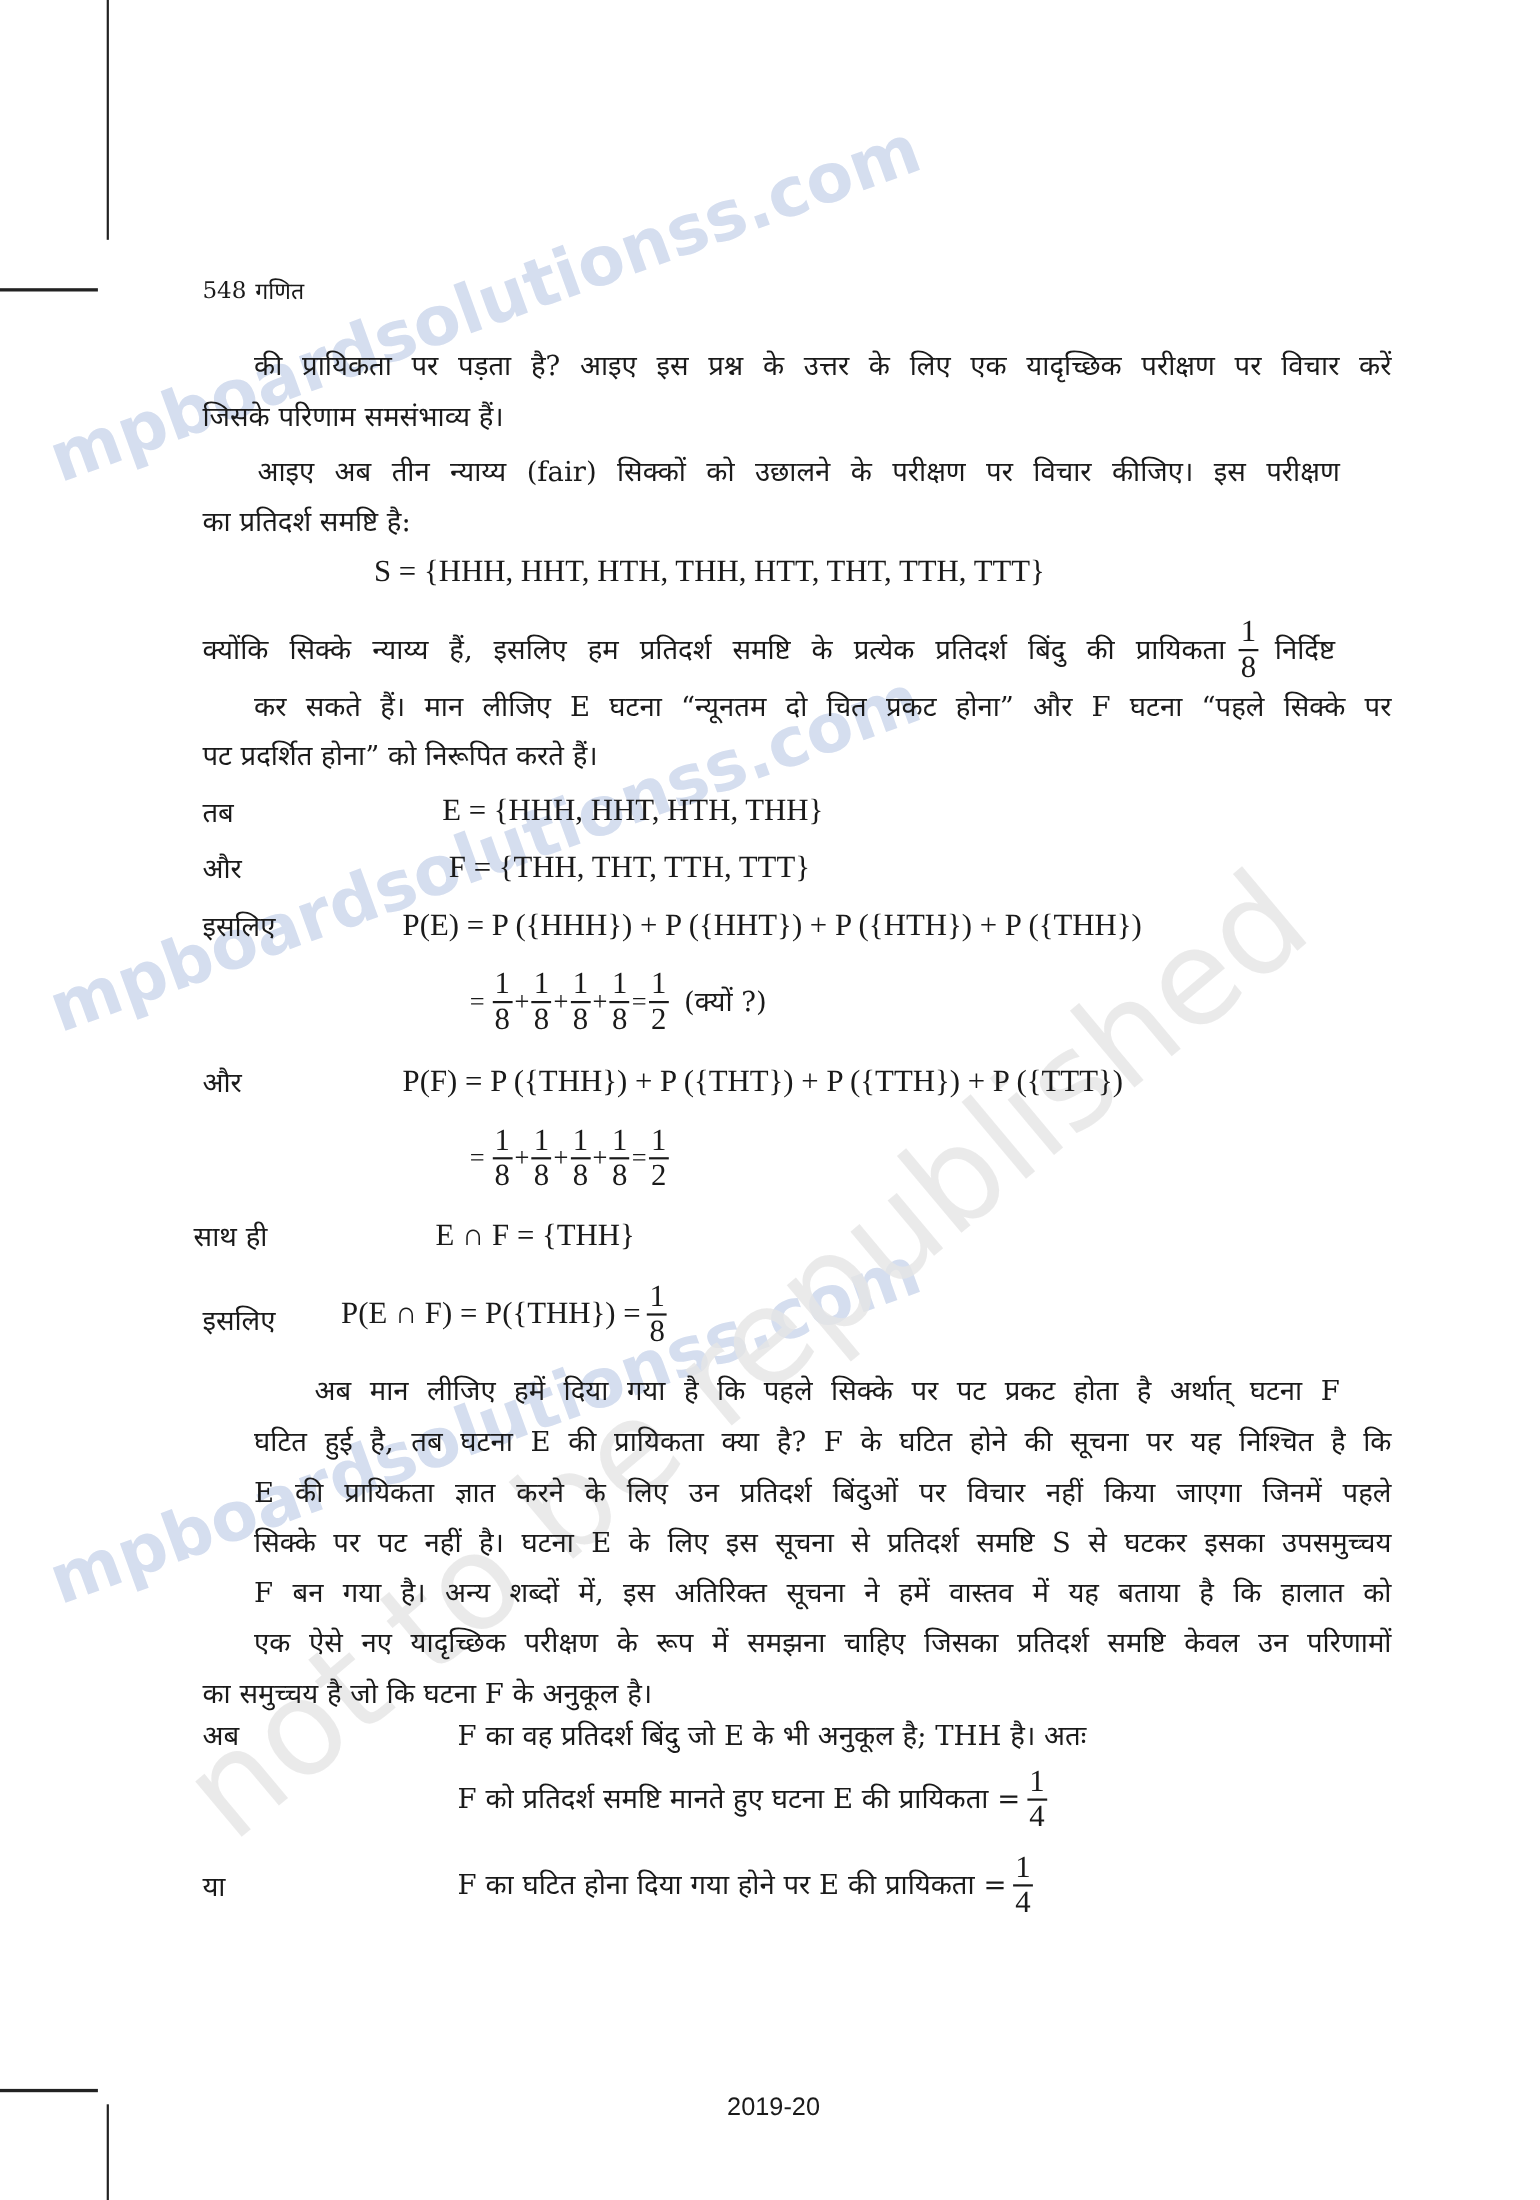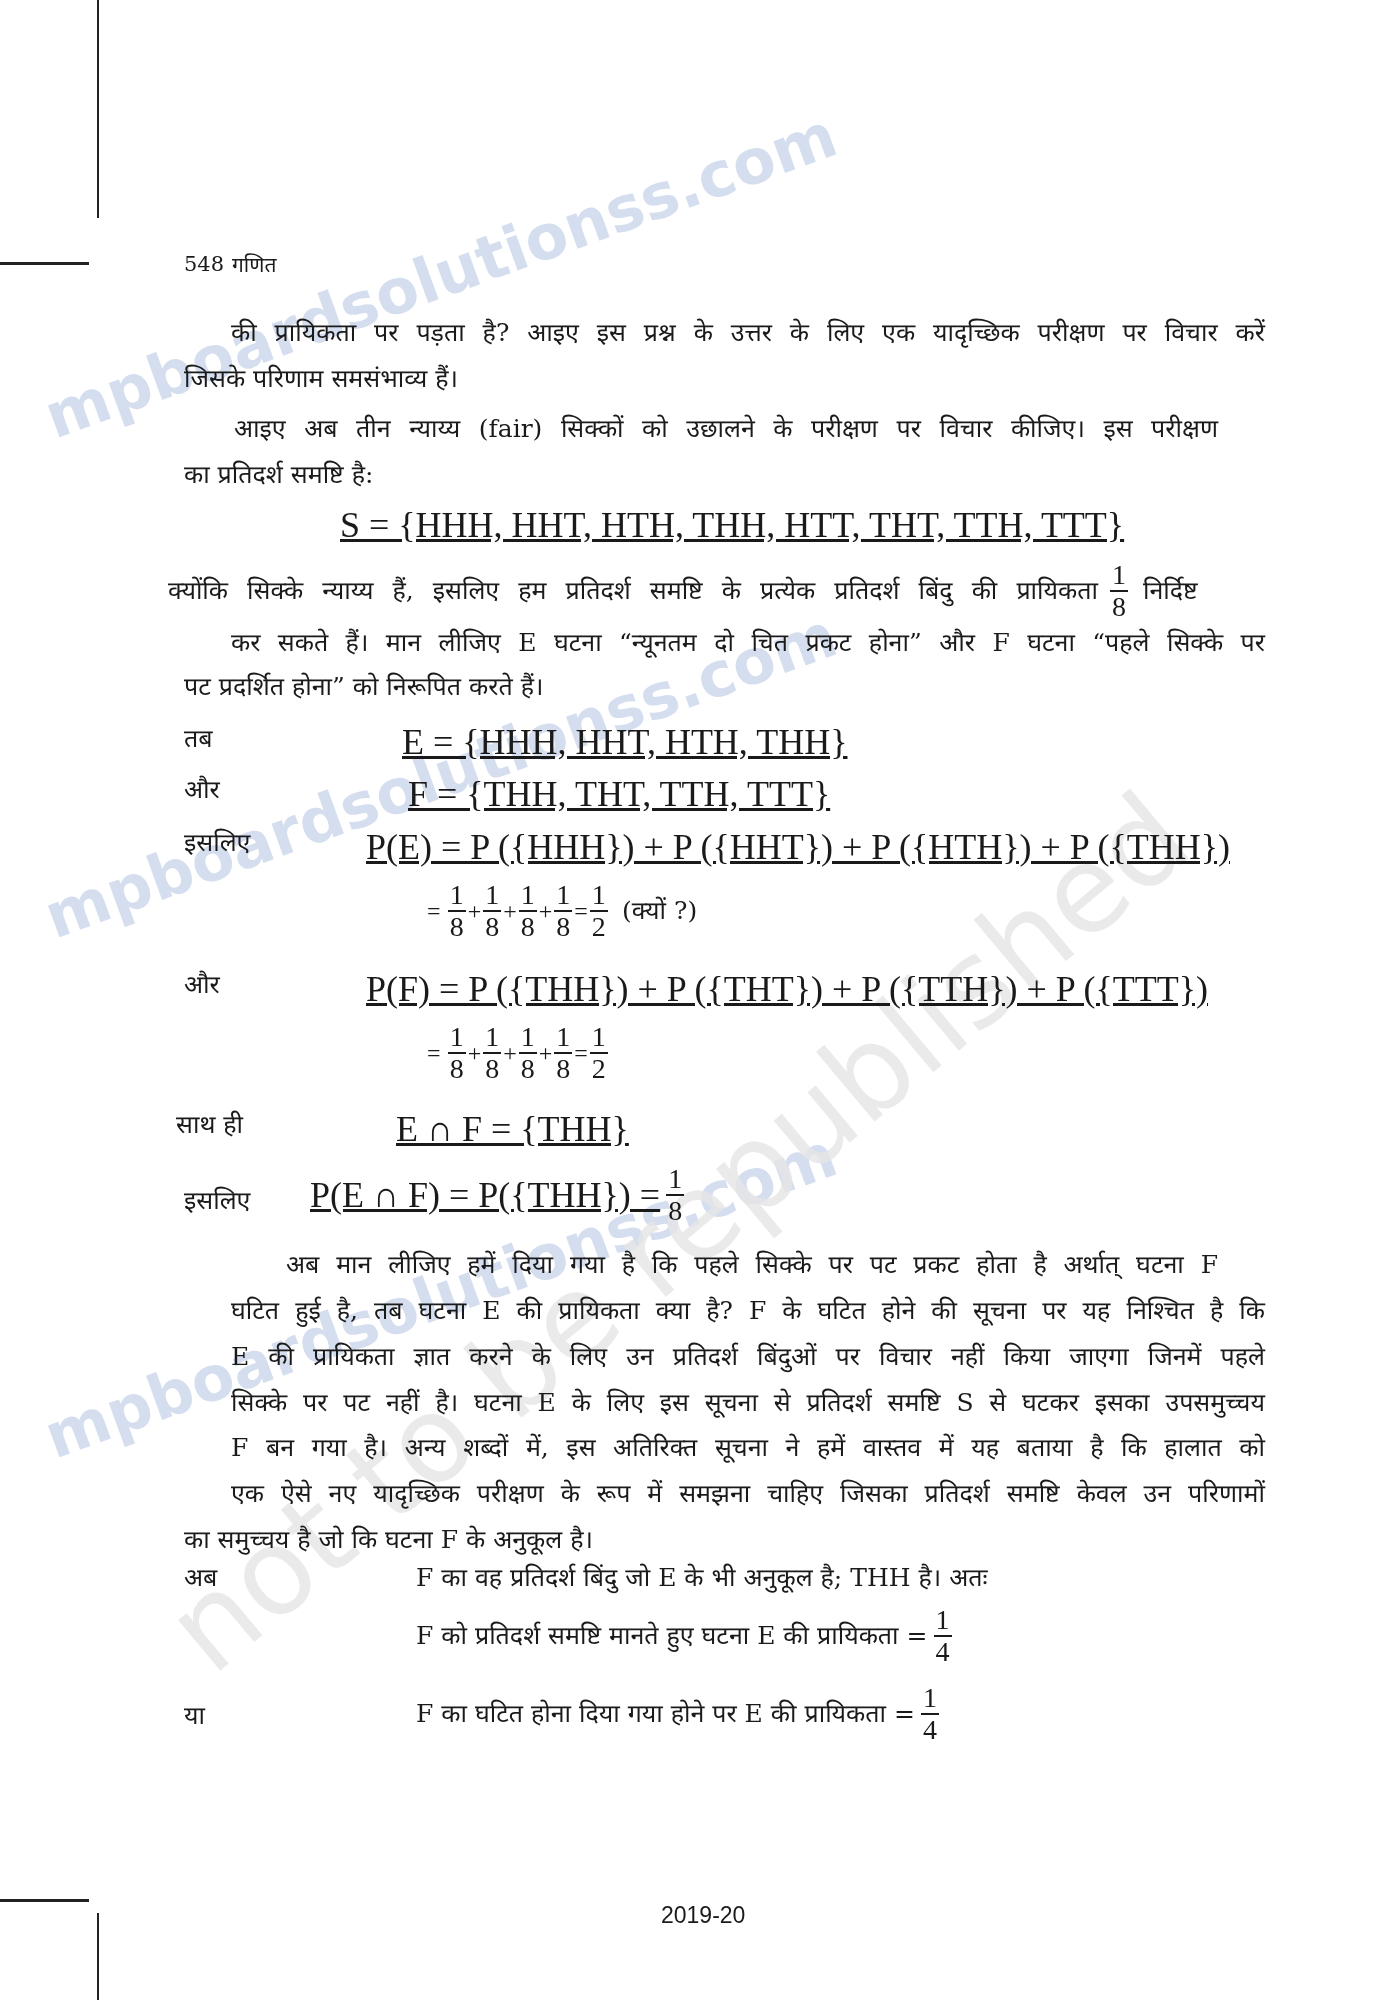--- a/index.html
+++ b/index.html
@@ -2,21 +2,21 @@
 <html><head>
 <meta charset="utf-8">
 <style>
   html,body{margin:0;padding:0;background:#fff;}
   body{width:1400px;height:2000px;position:relative;overflow:hidden;
        font-family:"DejaVu Serif","Liberation Serif",serif;color:#1a1a1a;}
   .abs{position:absolute;white-space:nowrap;}
   .crop{position:absolute;background:#222;}
   .hdr{font-size:21px;}
   .txt{font-size:25px;line-height:30px;}
-  .math{font-family:"Liberation Serif","DejaVu Serif",serif;font-size:36px;text-decoration:underline;}
+  .math{font-family:"Liberation Serif","DejaVu Serif",serif;font-size:28px;}
   .frac{display:inline-block;vertical-align:middle;text-align:center;margin:0 1px;
         font-family:"Liberation Serif",serif;font-size:28px;line-height:30px;}
   .frac .num{display:block;border-bottom:2px solid #1a1a1a;padding:0 2px;}
   .frac .den{display:block;padding:0 2px;}
   .op{display:inline-block;vertical-align:middle;font-family:"Liberation Serif",serif;font-size:24px;margin:0 1px;}
   .just{text-align:justify;text-align-last:justify;width:1034px;white-space:normal;margin-left:47px;}
   .wm{position:absolute;font-family:"DejaVu Sans","Liberation Sans",sans-serif;font-weight:bold;
       color:#c7d3ea;opacity:0.75;transform-origin:left bottom;white-space:nowrap;pointer-events:none;}
   .wm2{position:absolute;font-family:"DejaVu Sans","Liberation Sans",sans-serif;
       color:#e6e6e6;opacity:0.8;transform-origin:left bottom;white-space:nowrap;pointer-events:none;}
@@ -39,21 +39,21 @@
 <div class="abs hdr" style="left:232px;top:250px;">गणित</div>
 
 <div class="abs txt just" style="left:184px;top:318px;">की प्रायिकता पर पड़ता है? आइए इस प्रश्न के उत्तर के लिए एक यादृच्छिक परीक्षण पर विचार करें</div>
 <div class="abs txt" style="left:184px;top:364px;">जिसके परिणाम समसंभाव्य हैं।</div>
 
 <div class="abs txt" style="left:234px;top:414px;width:984px;text-align:justify;text-align-last:justify;white-space:normal;">आइए अब तीन न्याय्य (fair) सिक्कों को उछालने के परीक्षण पर विचार कीजिए। इस परीक्षण</div>
 <div class="abs txt" style="left:184px;top:460px;">का प्रतिदर्श समष्टि है:</div>
 
 <div class="abs math" style="left:340px;top:504px;">S = {HHH, HHT, HTH, THH, HTT, THT, TTH, TTT}</div>
 
-<div class="abs txt" style="left:168px;top:560px;width:1034px;">
+<div class="abs txt" style="left:184px;top:560px;width:1034px;">
   <span style="display:inline-block;width:930px;text-align:justify;text-align-last:justify;vertical-align:middle;">क्योंकि सिक्के न्याय्य हैं, इसलिए हम प्रतिदर्श समष्टि के प्रत्येक प्रतिदर्श बिंदु की प्रायिकता</span>
   <span class="frac" style="margin-left:4px;">
     <span class="num">1</span>
     <span class="den">8</span>
   </span>
   <span style="vertical-align:middle;margin-left:6px;">निर्दिष्ट</span>
 </div>
 <div class="abs txt just" style="left:184px;top:628px;">कर सकते हैं। मान लीजिए E घटना “न्यूनतम दो चित प्रकट होना” और F घटना “पहले सिक्के पर</div>
 <div class="abs txt" style="left:184px;top:672px;">पट प्रदर्शित होना” को निरूपित करते हैं।</div>
 

